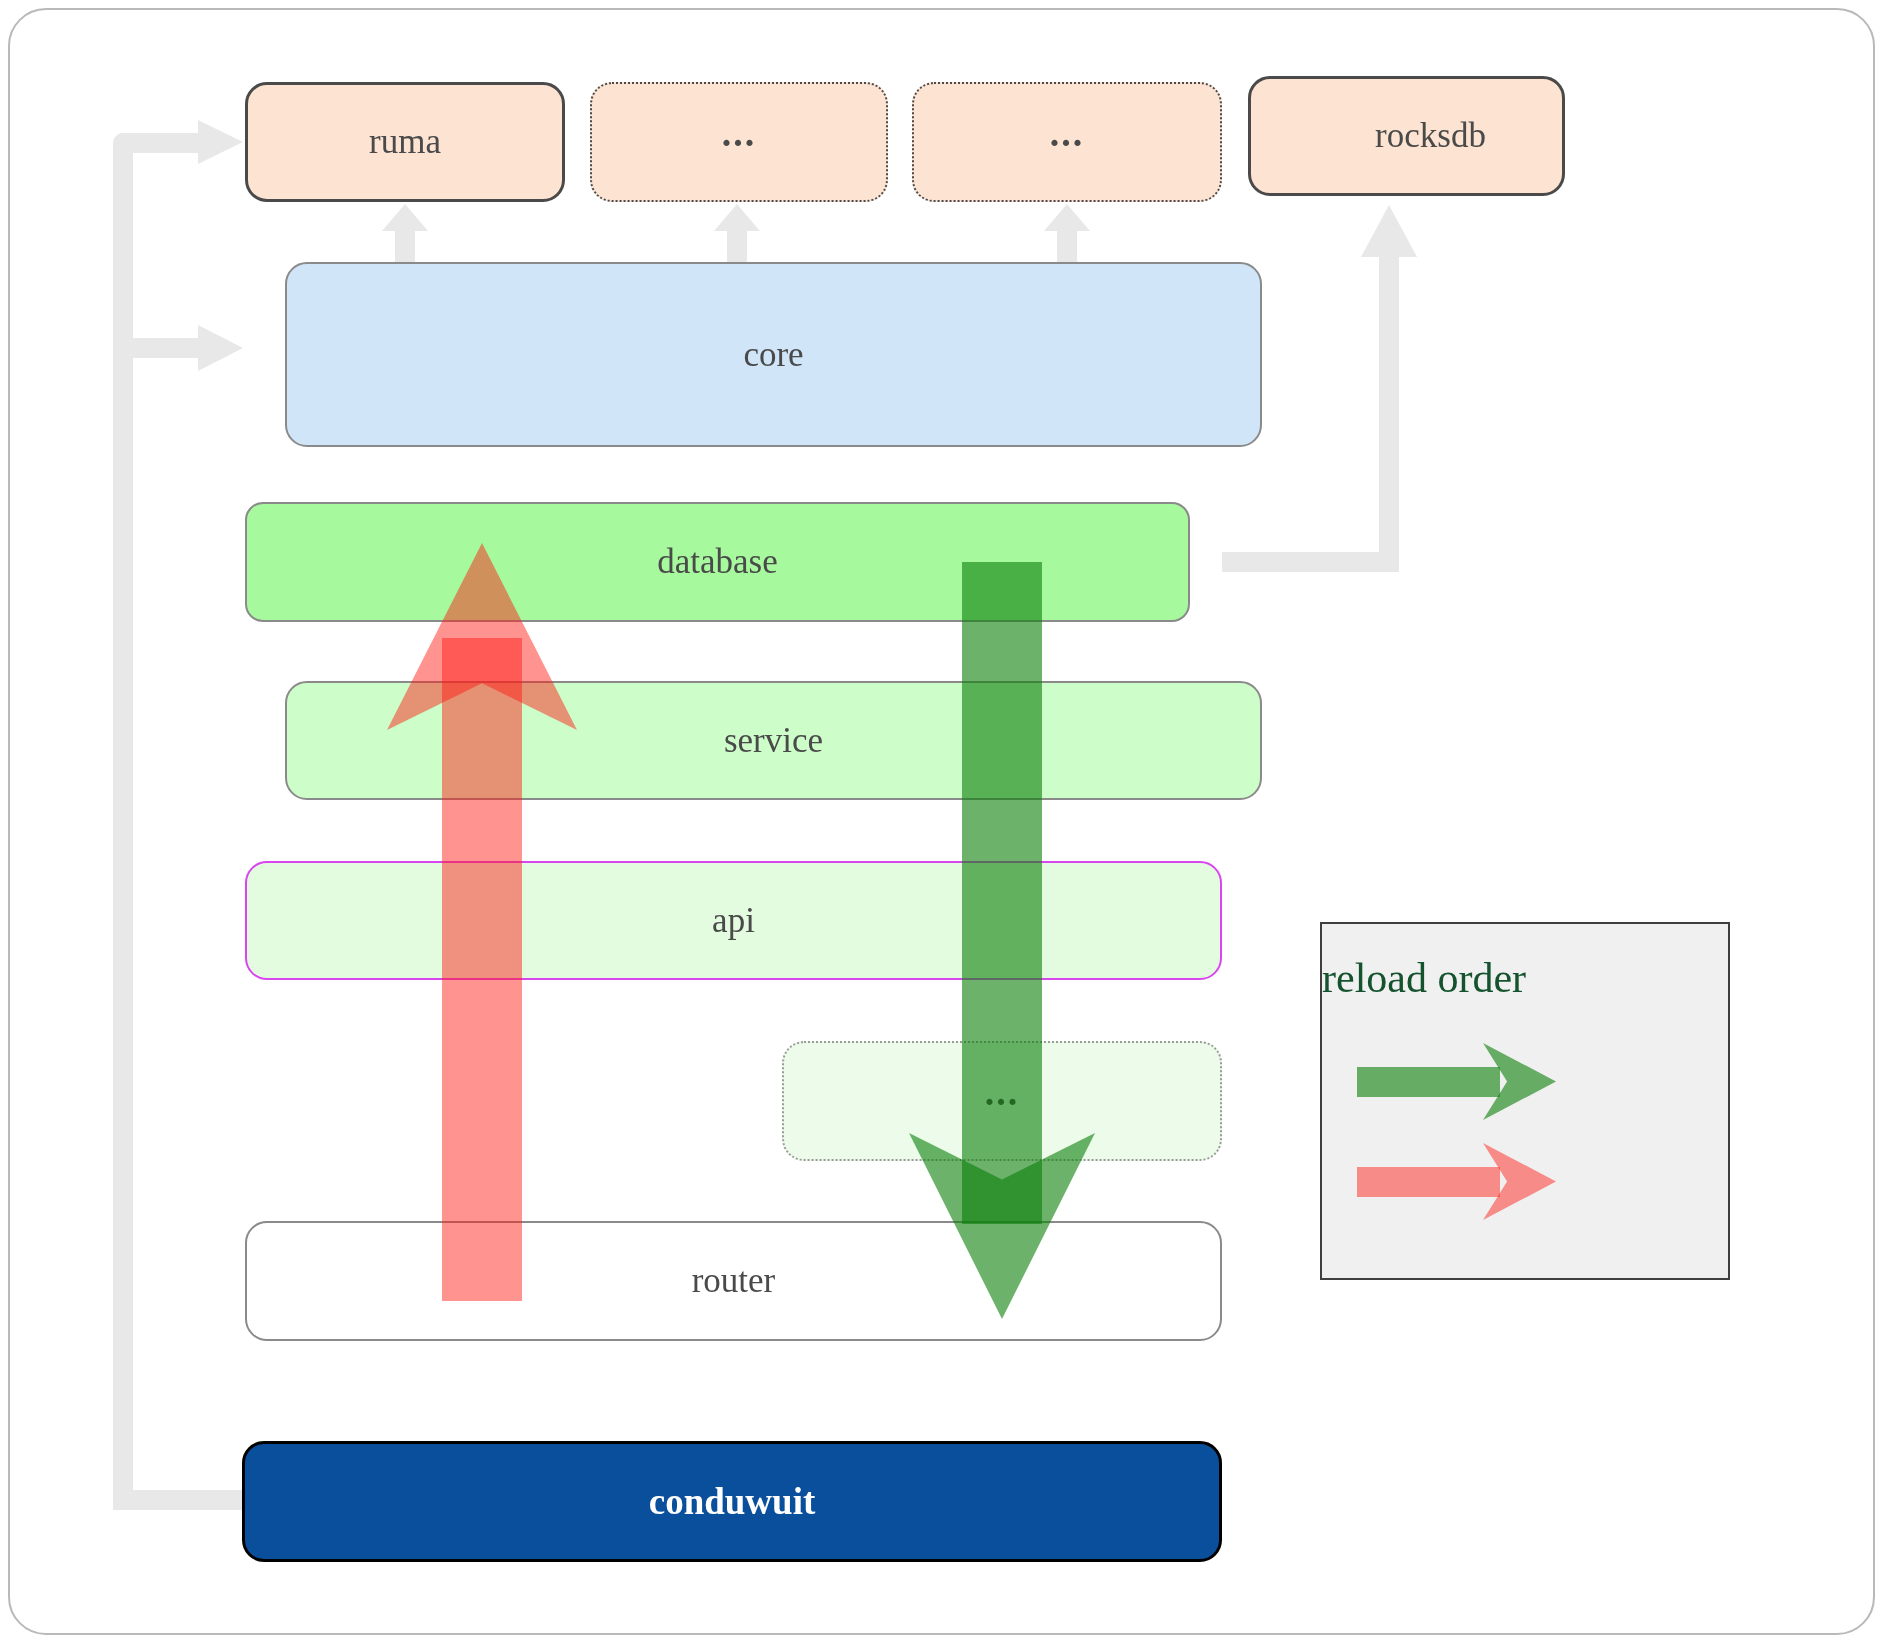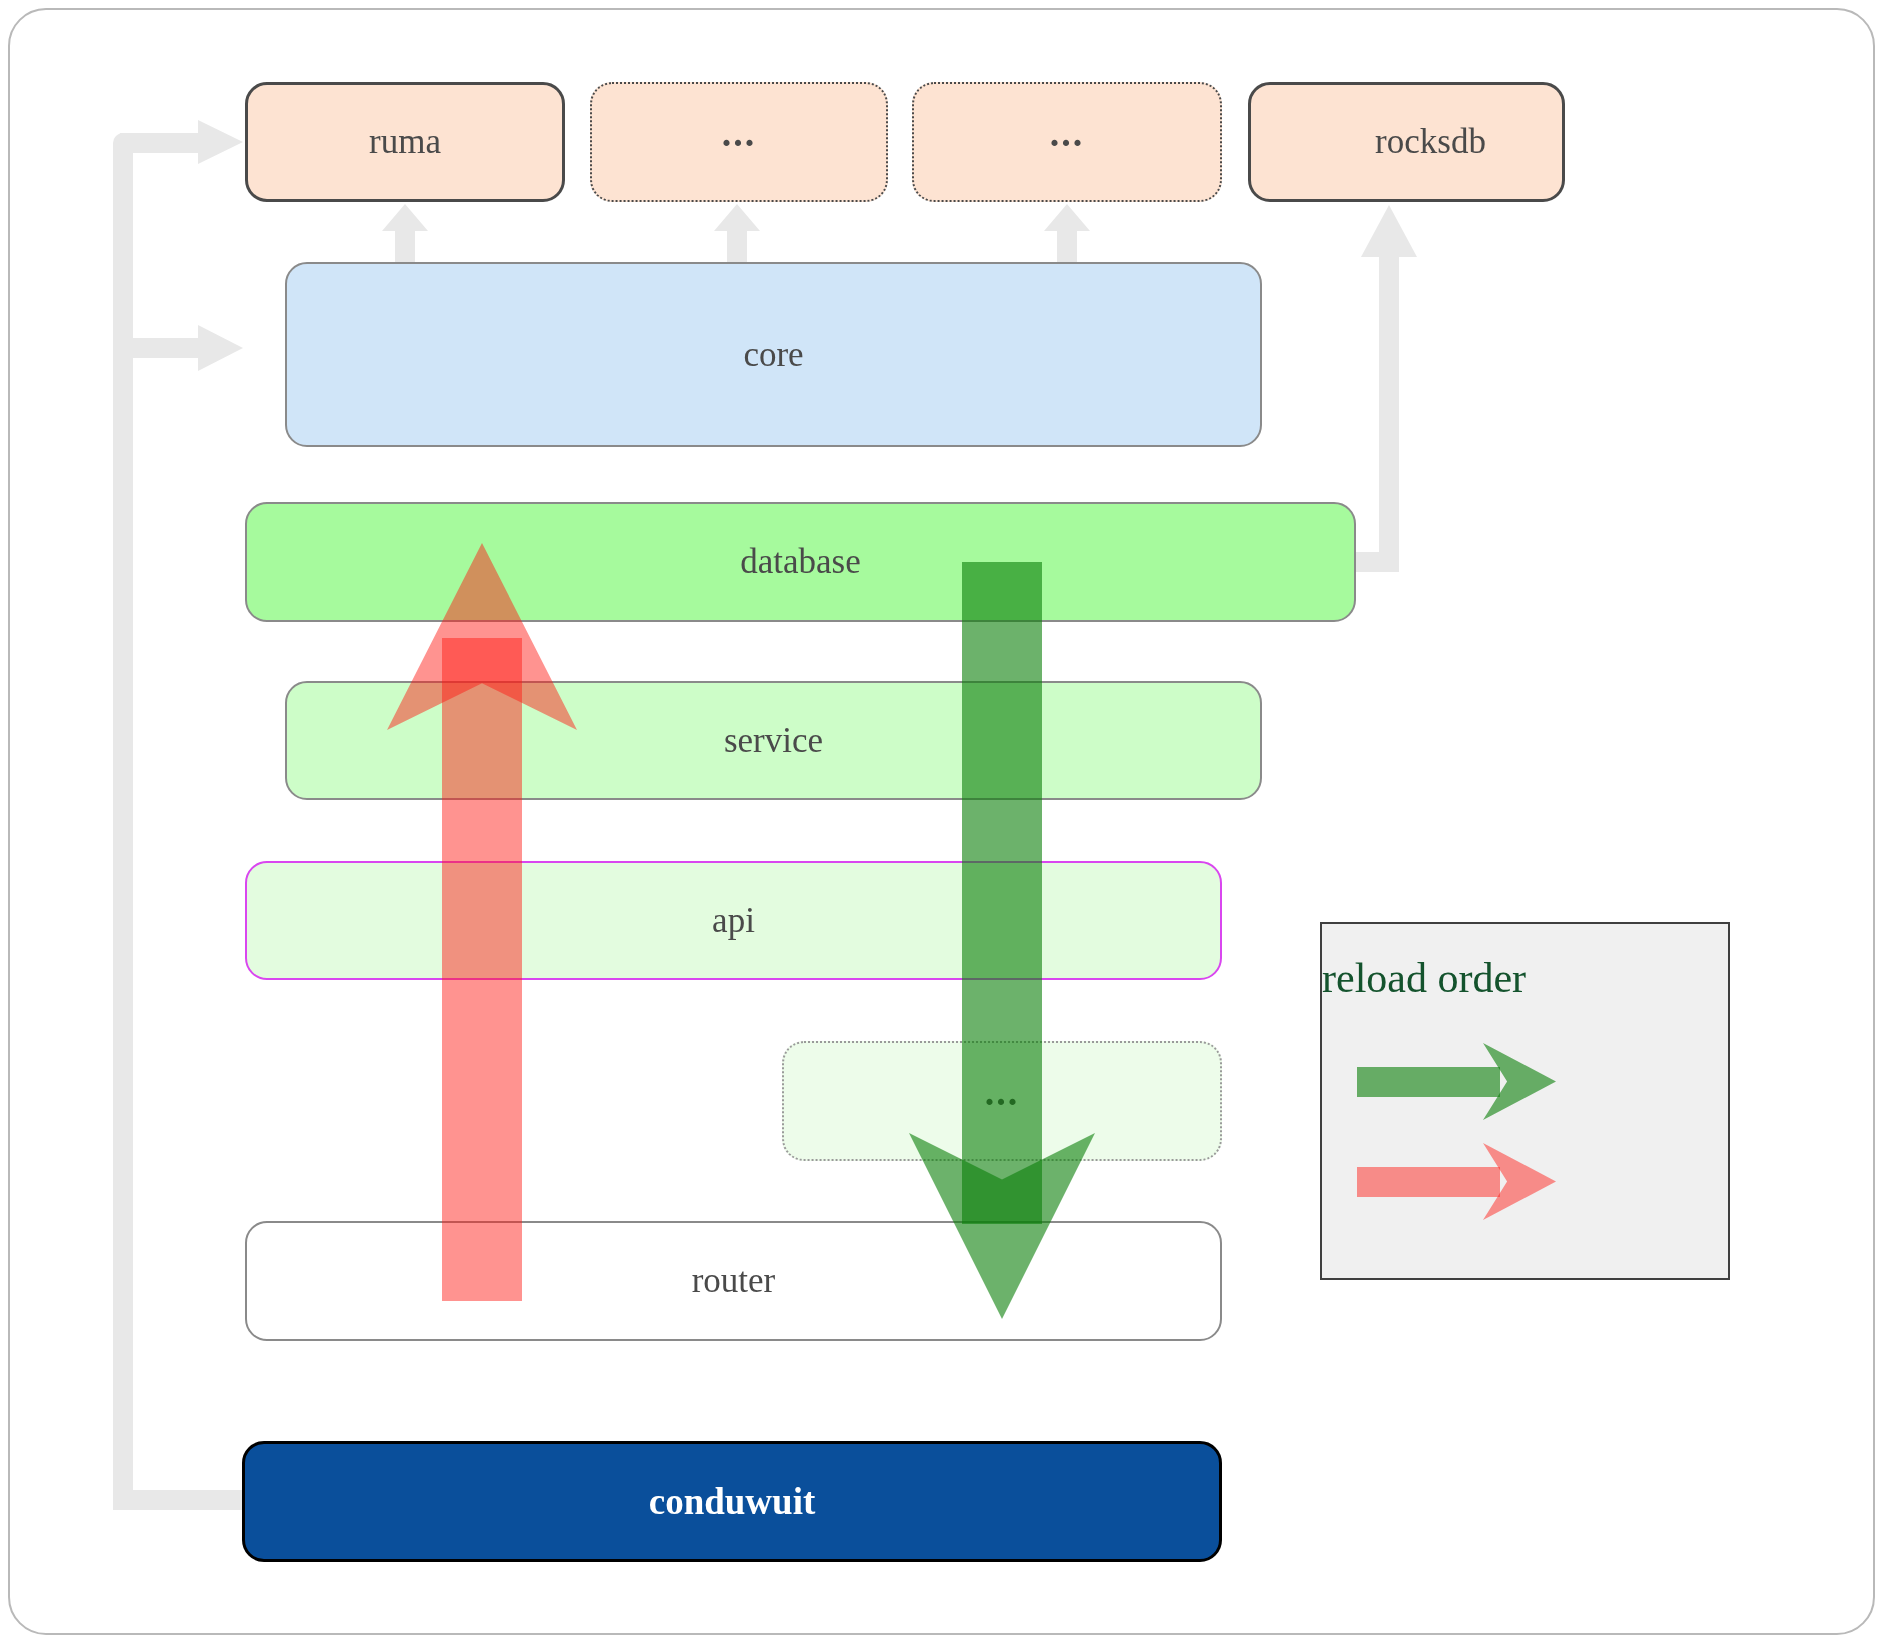--- a/index.html
+++ b/index.html
@@ -81,29 +81,29 @@
 
   <div class="node dep" style="left:245px;top:82px;width:320px;height:120px;">
     <span>ruma</span>
   </div>
   <div class="node dep dotted" style="left:590px;top:82px;width:298px;height:120px;">
     <span class="dots">...</span>
   </div>
   <div class="node dep dotted" style="left:912px;top:82px;width:310px;height:120px;">
     <span class="dots">...</span>
   </div>
-  <div class="node dep" style="left:1248px;top:82px;width:317px;height:120px;padding-left:48px;">
+  <div class="node dep" style="left:1248px;top:76px;width:317px;height:120px;padding-left:48px;">
     <span>rocksdb</span>
   </div>
 
   <div class="node core" style="left:245px;top:262px;width:977px;height:185px;">
     <span>core</span>
   </div>
 
-  <div class="node db" style="left:245px;top:502px;width:1111px;height:120px;">
+  <div class="node db" style="left:245px;top:502px;width:945px;height:120px;border-radius:18px;">
     <span>database</span>
   </div>
 
   <div class="node service" style="left:245px;top:681px;width:977px;height:119px;margin-left:40px;">
     <span>service</span>
   </div>
 
   <div class="node api" style="left:245px;top:861px;width:977px;height:119px;">
     <span>api</span>
   </div>

